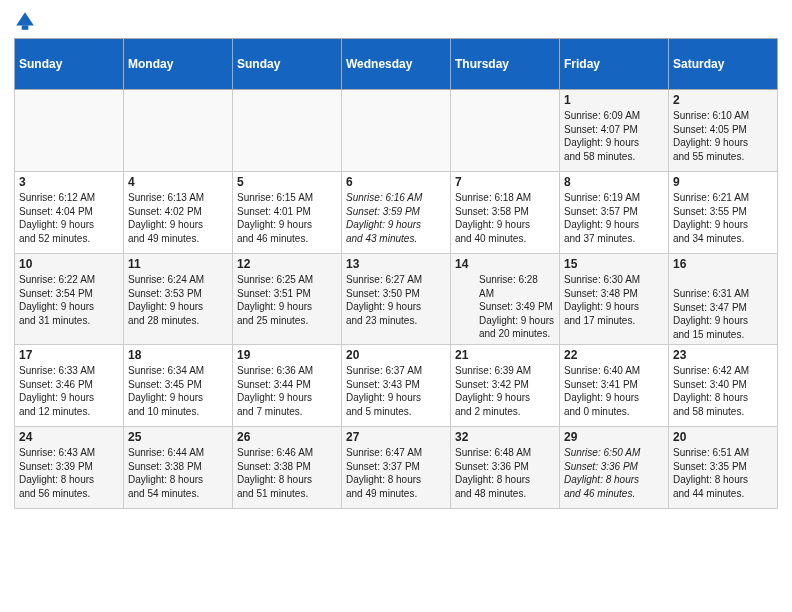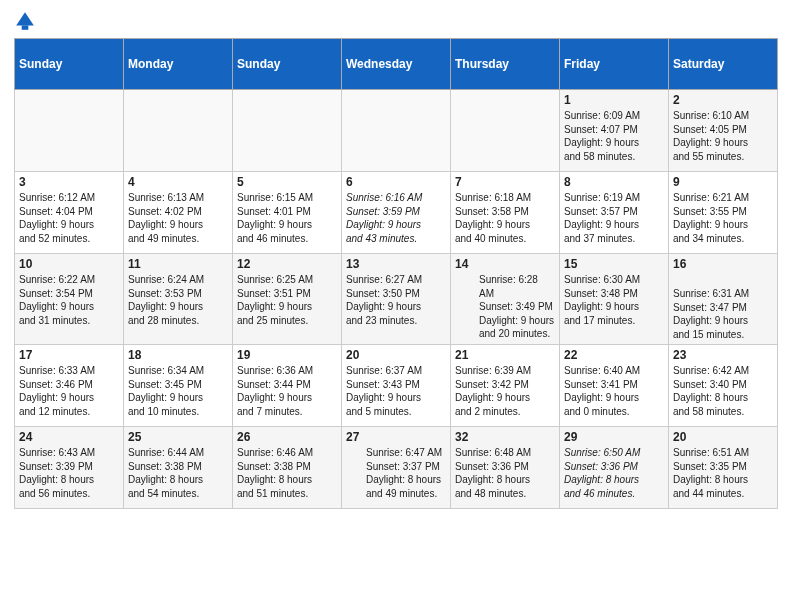--- a/index.html
+++ b/index.html
@@ -324,21 +324,21 @@
           </td>
           <td>
             <span class="day-number">26</span>
             <div class="day-detail" style="white-space: pre-line;">Sunrise: 6:46 AM
 Sunset: 3:38 PM
 Daylight: 8 hours
 and 51 minutes.</div>
           </td>
           <td>
             <span class="day-number">27</span>
-            <div class="day-detail" style="white-space: pre-line; margin-left: 20px;">Sunrise: 6:47 AM
+            <div class="day-detail" style="white-space: pre-line;">Sunrise: 6:47 AM
 Sunset: 3:37 PM
 Daylight: 8 hours
 and 49 minutes.</div>
           </td>
           <td>
             <span class="day-number">32</span>
             <div class="day-detail" style="white-space: pre-line;">Sunrise: 6:48 AM
 Sunset: 3:36 PM
 Daylight: 8 hours
 and 48 minutes.</div>

